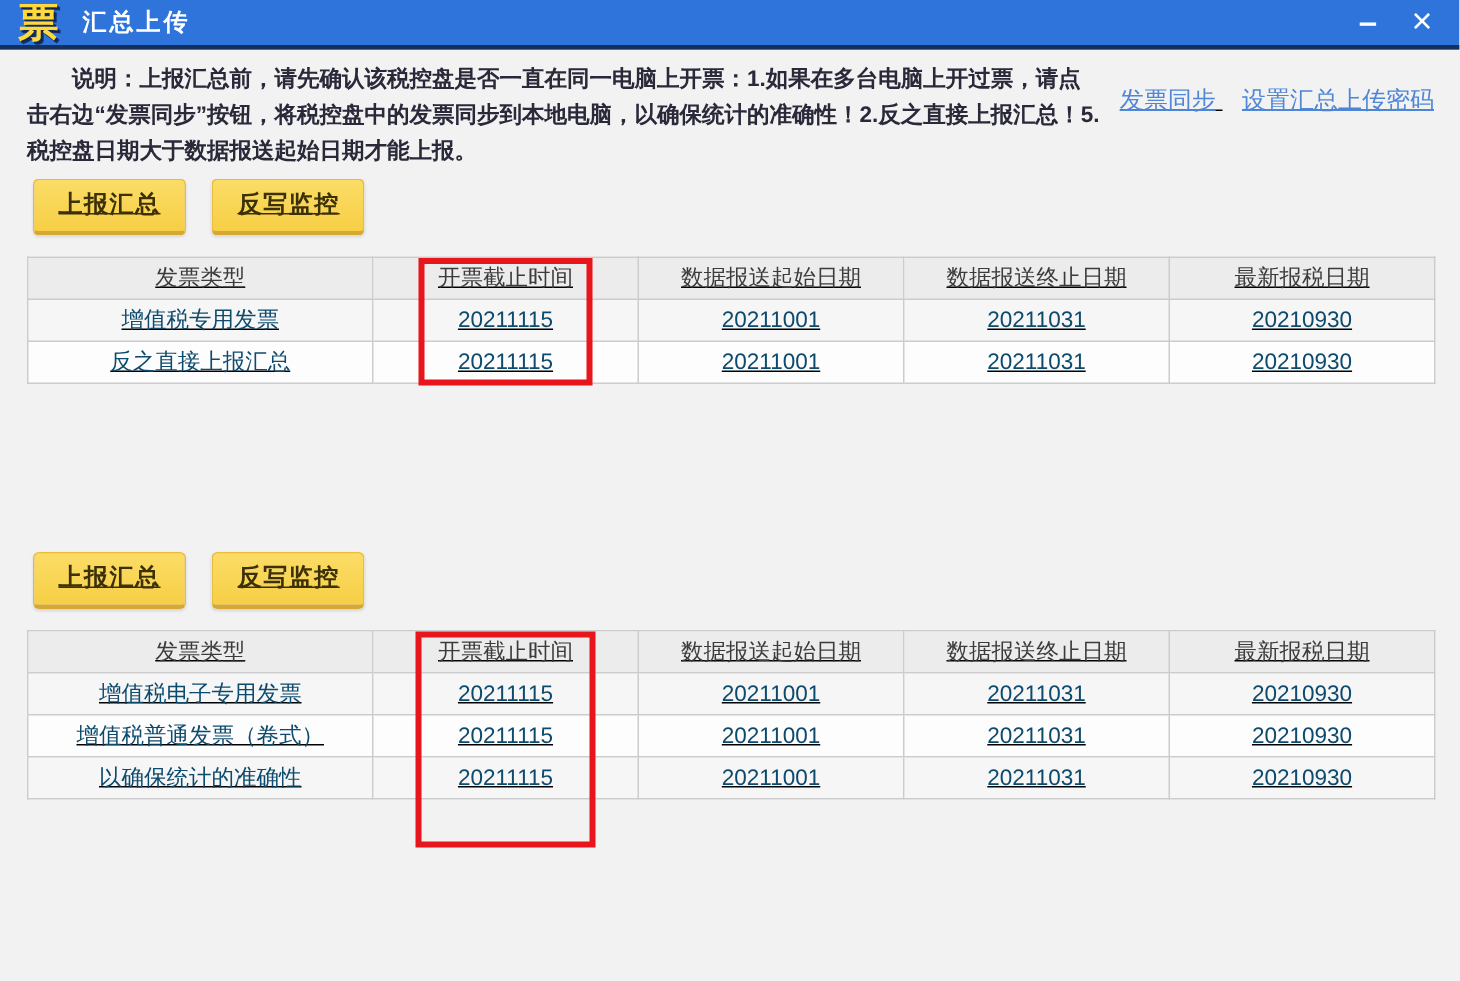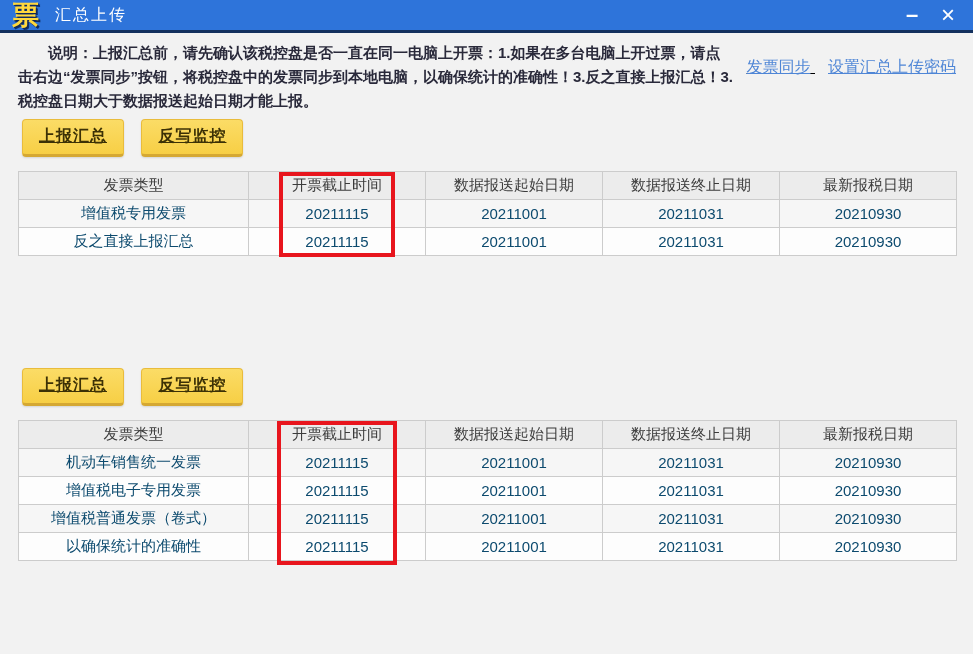--- a/index.html
+++ b/index.html
@@ -21,21 +21,21 @@
   .logo {
     font-size: 27px;
     font-weight: bold;
     line-height: 30px;
     color: #ffd83c;
     text-shadow: 2px 2px 0 rgba(16, 40, 88, 0.9), 1px 1px 0 rgba(16,40,88,0.9);
   }
   .win-title {
     color: #ffffff;
     font-size: 16px;
-    font-weight: normal;
+    font-weight: bold;
     margin-left: 16px;
     letter-spacing: 2px;
   }
   .win-controls {
     margin-left: auto;
     display: flex;
     align-items: center;
     gap: 6px;
   }
   .win-btn {
@@ -97,20 +97,21 @@
     box-shadow: 0 1px 2px rgba(0,0,0,0.12);
     text-decoration: underline;
   }
   
   .tbl-wrap { position: relative; margin-top: 14px; }
   table {
     width: 938px;
     table-layout: fixed;
     border-collapse: collapse;
     background: #ffffff;
+    text-decoration: underline;
   }
   th, td {
     border: 1px solid #cccccc;
     height: 28px;
     text-align: center;
     vertical-align: middle;
     font-size: 15px;
     color: #0c4a6e;
     overflow: hidden;
     white-space: nowrap;
@@ -140,21 +141,21 @@
   <span class="win-title">汇总上传</span>
   <div class="win-controls">
     <button class="win-btn min">–</button>
     <button class="win-btn close">×</button>
   </div>
 </div>
 
 <div class="content">
 
   <div class="desc-row">
-    <p class="desc">说明：上报汇总前，请先确认该税控盘是否一直在同一电脑上开票：1.如果在多台电脑上开过票，请点击右边“发票同步”按钮，将税控盘中的发票同步到本地电脑，以确保统计的准确性！3.反之直接上报汇总！3.税控盘日期大于数据报送起始日期才能上报。</p>
+    <p class="desc">说明：上报汇总前，请先确认该税控盘是否一直在同一电脑上开票：1.如果在多台电脑上开过票，请点击右边“发票同步”按钮，将税控盘中的发票同步到本地电脑，以确保统计的准确性！2.反之直接上报汇总！5.税控盘日期大于数据报送起始日期才能上报。</p>
     <div class="links">
       <a>发票同步</a>
       <a>设置汇总上传密码</a>
     </div>
   </div>
 
   <div class="section1">
     <div class="btn-row">
       <button class="ybtn">上报汇总</button>
       <button class="ybtn">反写监控</button>
@@ -216,27 +217,20 @@
           <tr>
             <th>发票类型</th>
             <th>开票截止时间</th>
             <th>数据报送起始日期</th>
             <th>数据报送终止日期</th>
             <th>最新报税日期</th>
           </tr>
         </thead>
         <tbody>
             <tr>
-              <td>机动车销售统一发票</td>
-              <td>20211115</td>
-              <td>20211001</td>
-              <td>20211031</td>
-              <td>20210930</td>
-            </tr>
-            <tr>
               <td>增值税电子专用发票</td>
               <td>20211115</td>
               <td>20211001</td>
               <td>20211031</td>
               <td>20210930</td>
             </tr>
             <tr>
               <td>增值税普通发票（卷式）</td>
               <td>20211115</td>
               <td>20211001</td>

